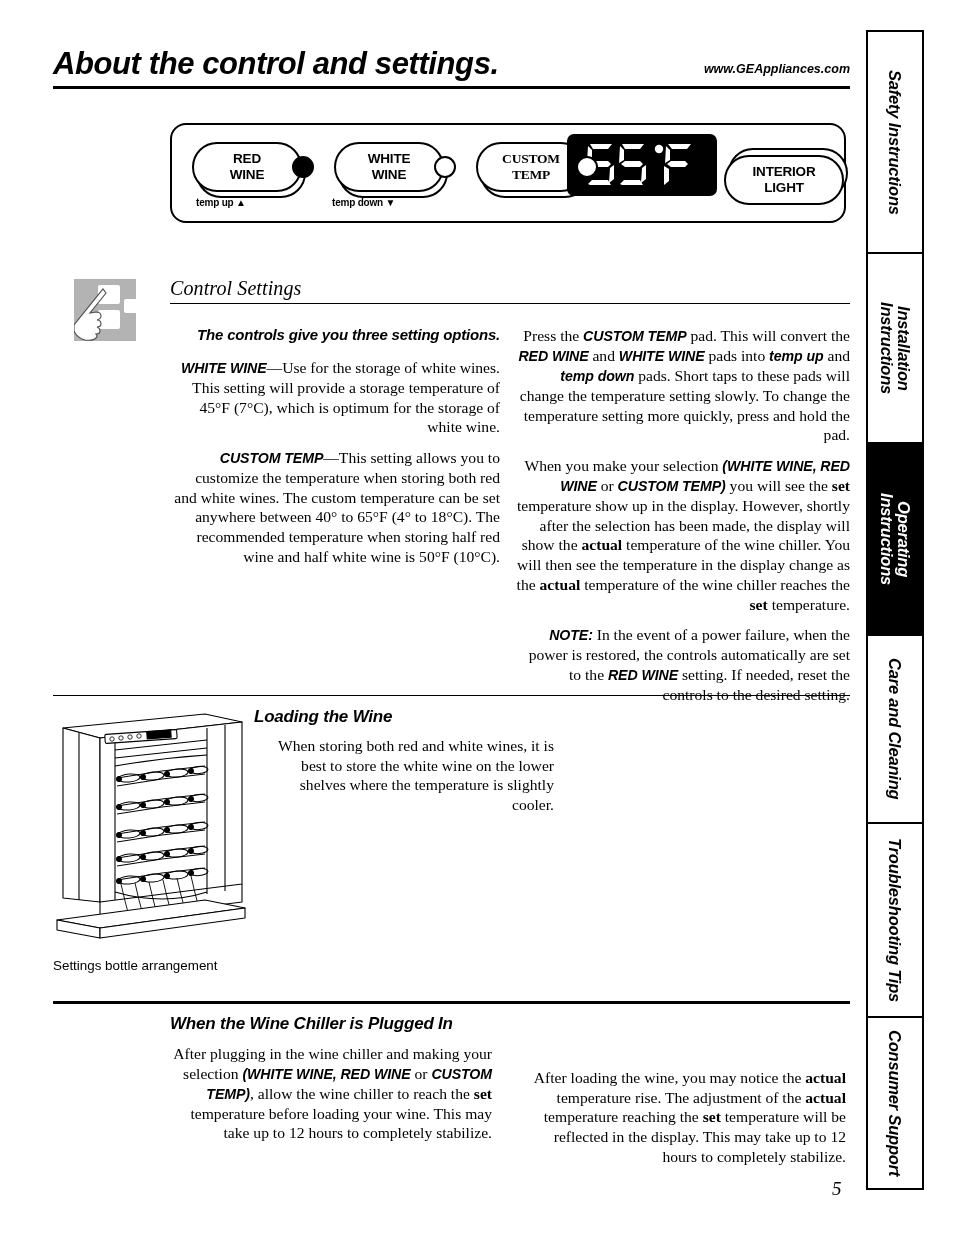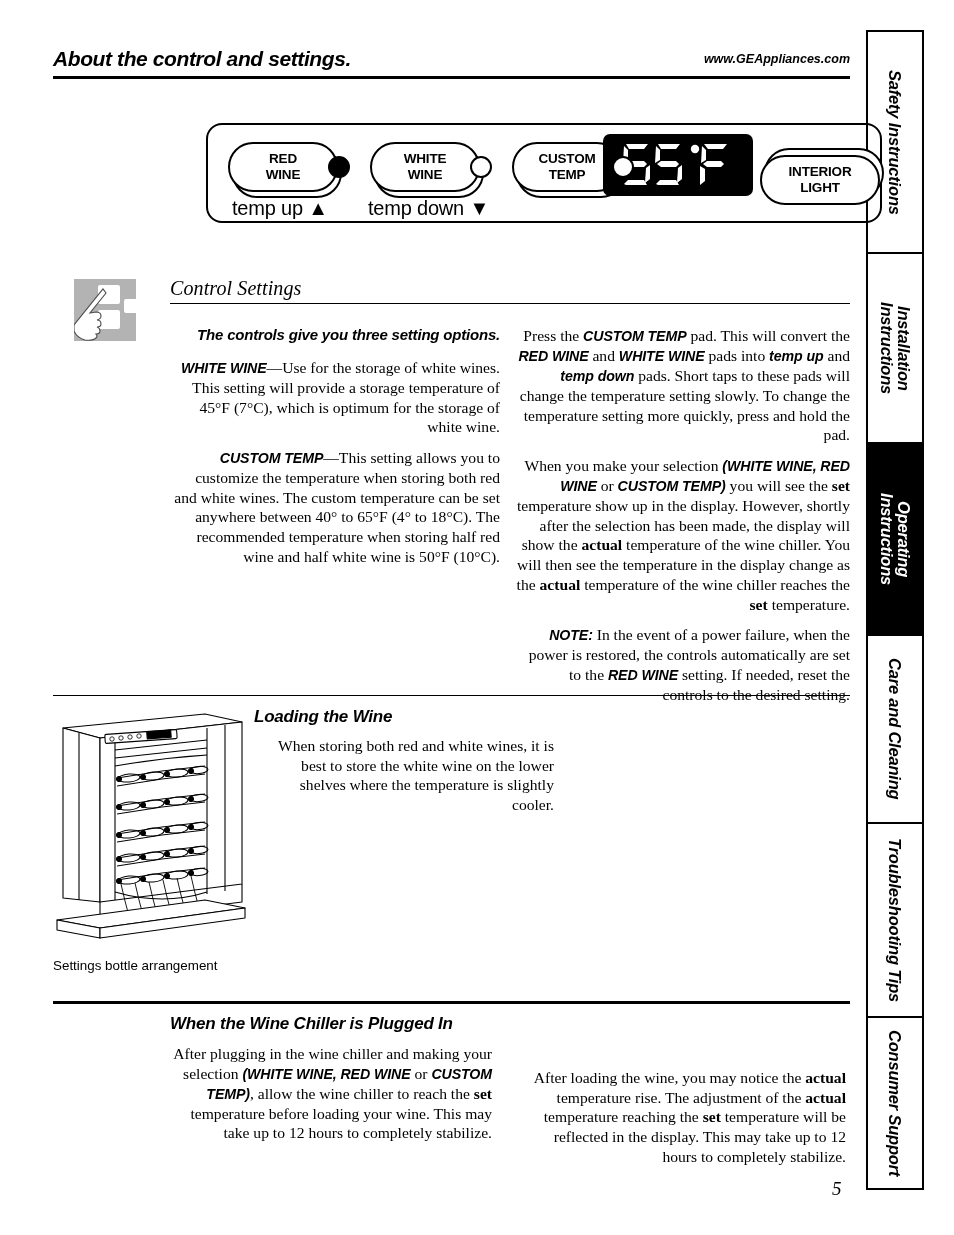--- a/index.html
+++ b/index.html
@@ -58,41 +58,41 @@
   }
   .head-row {
     display: flex;
     align-items: flex-end;
     justify-content: space-between;
   }
   .page-title {
     font-family: "Liberation Sans", sans-serif;
     font-weight: bold;
     font-style: italic;
-    font-size: 21px;
+    font-size: 31px;
     letter-spacing: -0.4px;
     line-height: 1;
   }
   .site-url {
     font-family: "Liberation Sans", sans-serif;
     font-weight: bold;
     font-style: italic;
     font-size: 12.5px;
     padding-bottom: 3px;
   }
   .head-rule {
     margin-top: 7px;
     border-top: 3.5px solid #000;
   }
 
   
   .panel-wrap {
     position: absolute;
     left: 170px; top: 123px;
-    width: 676px; height: 100px; margin-left: 36px;
+    width: 676px; height: 100px;
   }
   .panel-box {
     width: 100%; height: 100%;
     border: 2.2px solid #000;
     border-radius: 16px;
     position: relative;
   }
   .pad {
     position: absolute;
     border: 2.6px solid #000;
@@ -122,22 +122,22 @@
     width: 22px; height: 22px;
     border: 2.6px solid #000;
     border-radius: 50%;
     background: #fff;
     z-index: 4;
   }
   .led-dot.on { background: #000; }
   .pad-sub {
     position: absolute;
     font-family: "Liberation Sans", sans-serif;
-    font-weight: normal;
-    font-size: 20px;
+    font-weight: bold;
+    font-size: 10px;
     letter-spacing: -0.2px;
     white-space: nowrap;
     z-index: 4;
   }
   .lcd {
     position: absolute;
     background: #000;
     border-radius: 7px;
     display: flex;
     align-items: center;
@@ -267,21 +267,21 @@
 
     <div class="pad-shadow" style="left:166px; top:23px; width:110px; height:50px;"></div>
     <div class="pad" style="left:162px; top:17px; width:110px; height:50px;">
       <span style="white-space:pre-line">WHITE
 WINE</span>
     </div>
     <div class="led-dot" style="left:262px; top:31px;"></div>
     <div class="pad-sub" style="left:160px; top:72px;">temp down ▼</div>
 
     <div class="pad-shadow" style="left:308px; top:23px; width:110px; height:50px;"></div>
-    <div class="pad" style="left:304px; top:17px; width:110px; height:50px;">
+    <div class="pad" style="left:304px; top:17px; width:110px; height:50px;font-family:Liberation Serif, serif;">
       <span style="white-space:pre-line">CUSTOM
 TEMP</span>
     </div>
     <div class="led-dot" style="left:404px; top:31px;"></div>
 
     <div class="lcd" style="left:395px; top:9px; width:150px; height:62px;">
       <svg width="112" height="46" viewBox="0 0 112 46">
         <g fill="#ffffff">
 
           <polygon points="4,2 26,2 22,7 7,7"></polygon>

